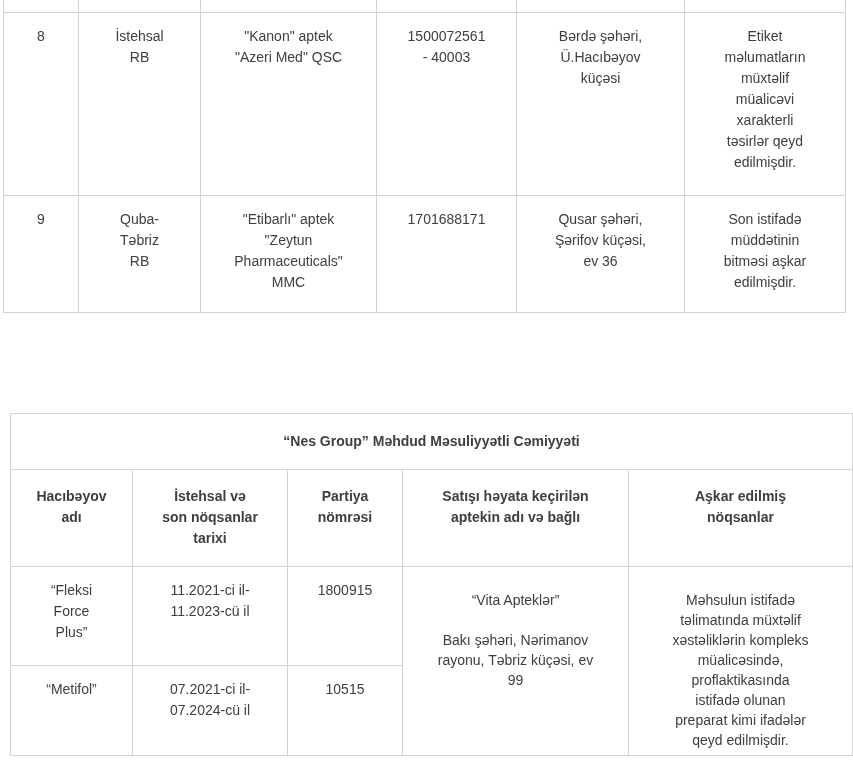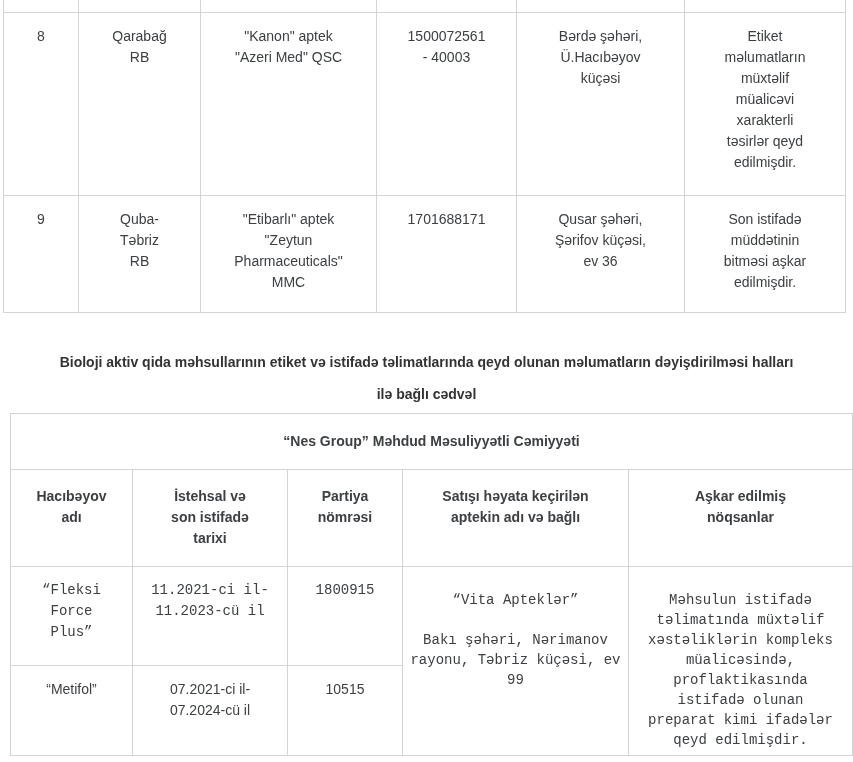--- a/index.html
+++ b/index.html
@@ -30,21 +30,21 @@
     text-align:center; font-weight:bold; font-size:14px;
     line-height:32px; white-space:pre; color:var(--heading);
   }
   
   .t2 { left:10px; top:413px; width:842px; }
   .t2 .company td {
     height:56px; vertical-align:middle; font-weight:bold;
     padding:4px; white-space:pre-line;
   }
   .t2 .cols td { font-weight:bold; height:97px; padding-top:16px; }
-  .t2 .p1 { height:99px;font-family:Liberation Mono, monospace; }
+  .t2 .p1 { height:99px; }
   .t2 .p2 { height:90px; }
   .t2 td.merged { padding-top:23px; line-height:20px; }
 </style>
 </head>
 <body>
 
 <div class="page">
 
   <table class="t1">
     <colgroup>
@@ -59,21 +59,21 @@
         <tr class="cut">
       <td></td>
       <td></td>
       <td></td>
       <td></td>
       <td></td>
       <td></td>
     </tr>
     <tr class="r8">
       <td>8</td>
-      <td>Qarabağ
+      <td>İstehsal
 RB</td>
       <td>"Kanon" aptek
 "Azeri Med" QSC</td>
       <td>1500072561
 - 40003</td>
       <td>Bərdə şəhəri,
 Ü.Hacıbəyov
 küçəsi</td>
       <td>Etiket
 məlumatların
@@ -97,40 +97,38 @@
 Şərifov küçəsi,
 ev 36</td>
       <td>Son istifadə
 müddətinin
 bitməsi aşkar
 edilmişdir.</td>
     </tr>
   </tbody>
     </table>
 
-  <div class="heading">Bioloji aktiv qida məhsullarının etiket və istifadə təlimatlarında qeyd olunan məlumatların dəyişdirilməsi halları
-ilə bağlı cədvəl</div>
 
   <table class="t2">
     <colgroup>
       <col style="width:122px">
         <col style="width:155px">
         <col style="width:115px">
       <col style="width:226px">
         <col style="width:224px">
     </colgroup>
     <tbody>
         <tr class="company">
       <td colspan="5">“Nes Group” Məhdud Məsuliyyətli Cəmiyyəti</td>
     </tr>
     <tr class="cols">
       <td>Hacıbəyov
 adı</td>
       <td>İstehsal və
-son istifadə
+son nöqsanlar
 tarixi</td>
       <td>Partiya
 nömrəsi</td>
       <td>Satışı həyata keçirilən
 aptekin adı və bağlı</td>
       <td>Aşkar edilmiş
 nöqsanlar</td>
     </tr>
     <tr class="p1">
       <td>“Fleksi

